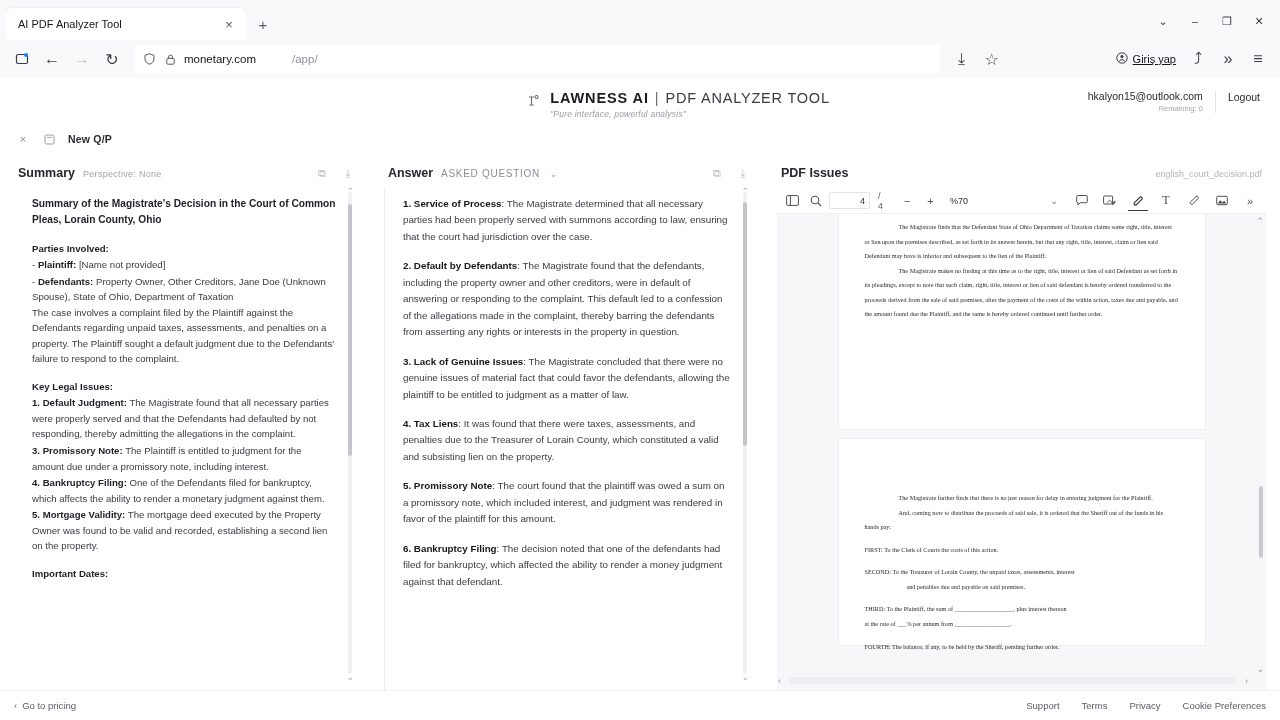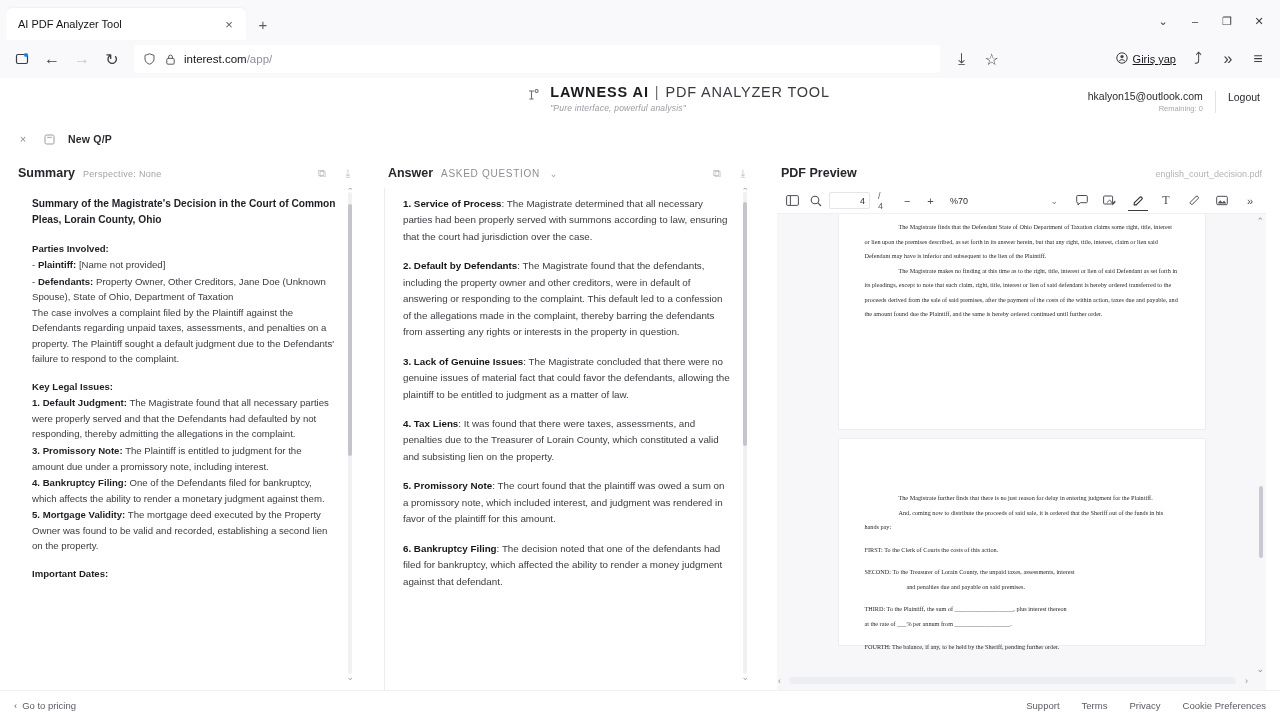--- a/index.html
+++ b/index.html
@@ -32,28 +32,28 @@
   .nav-icon {
     width: 28px; height: 28px; display:flex; align-items:center; justify-content:center;
     color:#3d3d44; border-radius:4px;
   }
   .nav-icon.disabled { color:#c6c6cd; }
   .urlbar {
     flex: 1; height: 28px; margin: 0 6px; display:flex; align-items:center; gap:8px;
     padding: 0 8px; border-radius: 4px; background:#ffffff; max-width: 880px;
   }
   .url-text { font-size: 11.5px; color:#15141a; }
-  .url-text .dim { color:#8f8f9d; }
+  .url-text .dim { color:#8f8f9d;padding-left:36px; }
   .nav-right { display:flex; align-items:center; gap:2px; margin-left:auto; }
   .signin { display:flex; align-items:center; gap:5px; font-size:11px; color:#15141a; padding: 0 6px; height:26px;text-decoration:underline; }
 
   
   .page { flex:1; background:#ffffff; position:relative; display:flex; flex-direction:column; }
 
-  .app-header { height: 46px; display:flex; align-items:flex-start; padding: 6px 4px 0 20px; position:relative; }
+  .app-header { height: 46px; display:flex; align-items:center; padding: 6px 4px 0 20px; position:relative; }
   .brand { display:flex; align-items:flex-start; gap:10px; margin: 0 auto; padding-left: 60px; }
   .brand-logo { font-size: 15px; color:#4a4a52; margin-top: 4px; }
   .brand-texts { display:flex; flex-direction:column; }
   .brand-title { font-size: 14.5px; letter-spacing: .9px; color:#1c1c20; font-weight:600; white-space:nowrap; }
   .brand-title .sep { font-weight: 400; color:#6b6b73; margin: 0 6px; }
   .brand-title .sub { font-weight: 400; color:#3a3a42; letter-spacing:.8px; }
   .brand-tag { font-size: 8.5px; color:#9b9ba3; margin-top: 3px; font-style: italic; letter-spacing:.2px; }
   .user-area { position:absolute; right: 20px; top: 12px; display:flex; align-items:flex-start; gap: 12px; }
   .user-meta { text-align:right; display:flex; flex-direction:column; }
   .user-email { font-size: 10.5px; color:#2a2a30; }
@@ -183,21 +183,21 @@
         <svg width="11" height="12" viewBox="0 0 11 12">
             <path d="M5.5 .8 L10 2.4 V6 c0 3-2.6 4.6-4.5 5.2C3.6 10.6 1 9 1 6 V2.4Z" fill="none" stroke="#5b5b66" stroke-width="1"></path>
           </svg>
       </span>
       <span style="width:12px;display:flex;align-items:center;justify-content:center">
         <svg width="9" height="11" viewBox="0 0 9 11">
             <rect x=".8" y="4.4" width="7.4" height="5.8" rx="1.1" fill="none" stroke="#5b5b66" stroke-width="1"></rect>
             <path d="M2.6 4.4V3a1.9 1.9 0 0 1 3.8 0v1.4" fill="none" stroke="#5b5b66" stroke-width="1"></path>
           </svg>
       </span>
-      <span class="url-text"><span>interest.com</span><span class="dim">/app/</span></span>
+      <span class="url-text"><span>monetary.com</span><span class="dim">/app/</span></span>
     </div>
     <div class="nav-right">
       <span class="nav-icon">⤓</span>
       <span class="nav-icon">☆</span>
       <div style="width:100px"></div>
       <span class="signin">
         <span>
           <svg width="12" height="12" viewBox="0 0 12 12">
               <circle cx="6" cy="6" r="5.2" fill="none" stroke="#3d3d44" stroke-width="1"></circle>
               <circle cx="6" cy="4.6" r="1.6" fill="#3d3d44"></circle>
@@ -323,21 +323,21 @@
           <div class="scroll-arrow" style="top:-2px">⌃</div>
           <div class="scroll-track">
             <div class="scroll-thumb" style="top:10px;height:244px"></div>
           </div>
           <div class="scroll-arrow" style="bottom:8px">⌄</div>
         </div>
       </div>
 
       <div class="col col-pdf">
         <div class="col-head">
-          <span class="col-title">PDF Preview</span>
+          <span class="col-title">PDF Issues</span>
           <span class="pdf-filename">english_court_decision.pdf</span>
         </div>
 
         <div class="pdf-toolbar">
           <span class="pdf-tb-icon">
             <svg width="13" height="11" viewBox="0 0 13 11">
                 <rect x=".6" y=".6" width="11.8" height="9.8" rx="1.2" fill="none" stroke="#4d4d57" stroke-width="1"></rect>
                 <line x1="4.4" y1=".6" x2="4.4" y2="10.4" stroke="#4d4d57" stroke-width="1"></line>
               </svg>
           </span>

